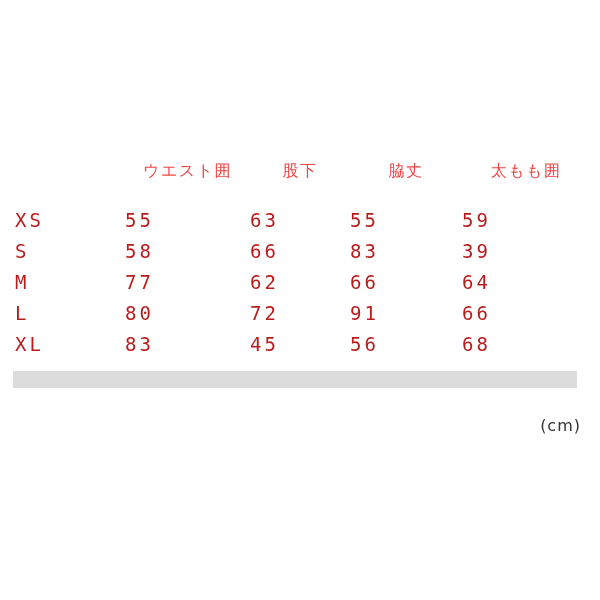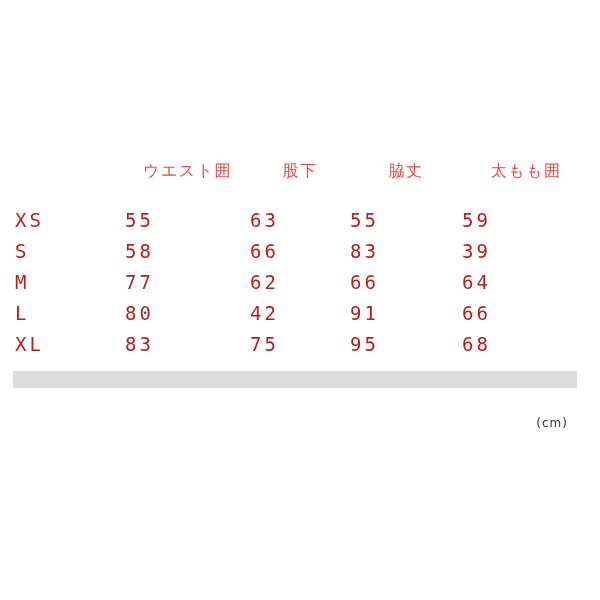--- a/index.html
+++ b/index.html
@@ -58,23 +58,23 @@
     font-size: 19px;
   }
   .bar {
     margin: 11px 0 0 13px;
     width: 564px;
     height: 17px;
     background: #dcdcdc;
   }
   .unit {
     margin-top: 28px;
-    padding-right: 32px;
+    padding-right: 19px;
     text-align: right;
-    font-size: 12px;
+    font-size: 16px;
     letter-spacing: 1px;
     color: #333333;
   }
 </style>
 </head>
 <body>
 
 <div class="page">
 
   <table class="size-table">
@@ -112,29 +112,29 @@
       <tr>
         <td class="size">M</td>
         <td>77</td>
         <td>62</td>
         <td>66</td>
         <td>64</td>
       </tr>
       <tr>
         <td class="size">L</td>
         <td>80</td>
-        <td>42</td>
+        <td>72</td>
         <td>91</td>
         <td>66</td>
       </tr>
       <tr>
         <td class="size">XL</td>
         <td>83</td>
-        <td>75</td>
-        <td>95</td>
+        <td>45</td>
+        <td>56</td>
         <td>68</td>
       </tr>
     </tbody>
   </table>
 
   <div class="bar"></div>
 
   <div class="unit">(cm)</div>
 
 </div>

